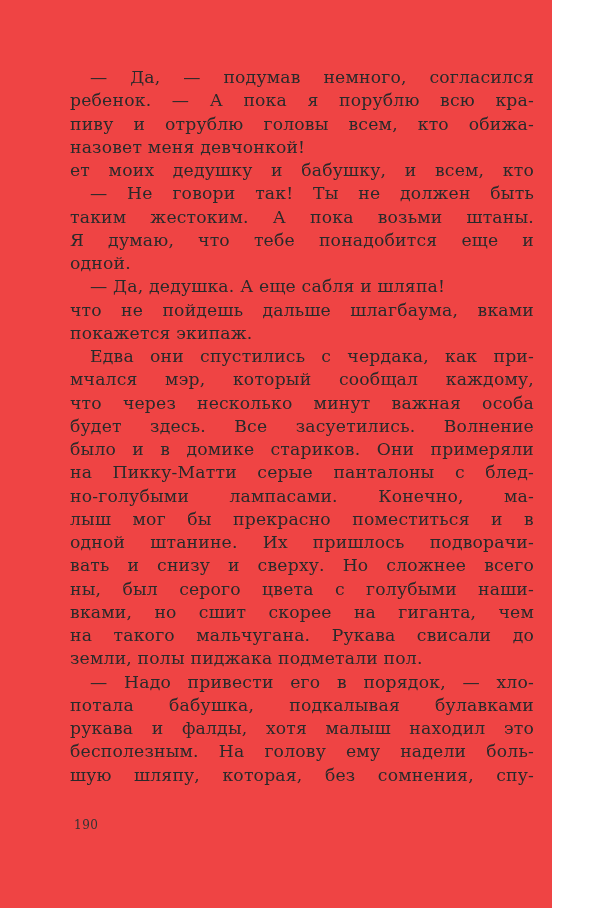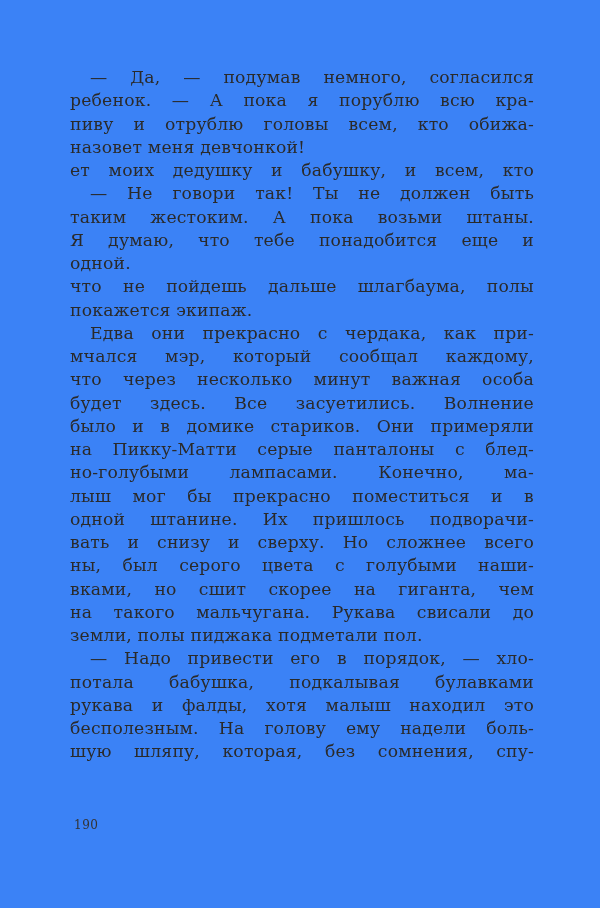--- a/index.html
+++ b/index.html
@@ -11,22 +11,22 @@
       width: 600px;
       height: 908px;
       position: relative;
       overflow: hidden;
       font-family: "DejaVu Serif", "Liberation Serif", serif;
       color: #2a2a2a;
     }
     .page {
       position: absolute;
       left: 0; top: 0;
-      width: 600px; height: 908px;
-      background: #3b82f6;
+      width: 552px; height: 908px;
+      background: #ef4444;
     }
     .text-block {
       position: absolute;
       left: 70px;
       top: 66px;
       width: 464px;
     }
     .line {
       display: block;
       height: 23.25px;
@@ -59,23 +59,24 @@
   <div class="text-block" id="text-block">
       <span class="line indent">— Да, — подумав немного, согласился</span>
       <span class="line">ребенок. — А пока я порублю всю кра-</span>
       <span class="line">пиву и отрублю головы всем, кто обижа-</span>
       <span class="line last">назовет меня девчонкой!</span>
       <span class="line">ет моих дедушку и бабушку, и всем, кто</span>
       <span class="line indent">— Не говори так! Ты не должен быть</span>
       <span class="line">таким жестоким. А пока возьми штаны.</span>
       <span class="line">Я думаю, что тебе понадобится еще и</span>
       <span class="line last">одной.</span>
-      <span class="line">что не пойдешь дальше шлагбаума, полы</span>
+      <span class="line indent last">— Да, дедушка. А еще сабля и шляпа!</span>
+      <span class="line">что не пойдешь дальше шлагбаума, вками</span>
       <span class="line last">покажется экипаж.</span>
-      <span class="line indent">Едва они прекрасно с чердака, как при-</span>
+      <span class="line indent">Едва они спустились с чердака, как при-</span>
       <span class="line">мчался мэр, который сообщал каждому,</span>
       <span class="line">что через несколько минут важная особа</span>
       <span class="line">будет здесь. Все засуетились. Волнение</span>
       <span class="line">было и в домике стариков. Они примеряли</span>
       <span class="line">на Пикку-Матти серые панталоны с блед-</span>
       <span class="line">но-голубыми лампасами. Конечно, ма-</span>
       <span class="line">лыш мог бы прекрасно поместиться и в</span>
       <span class="line">одной штанине. Их пришлось подворачи-</span>
       <span class="line">вать и снизу и сверху. Но сложнее всего</span>
       <span class="line">ны, был серого цвета с голубыми наши-</span>

